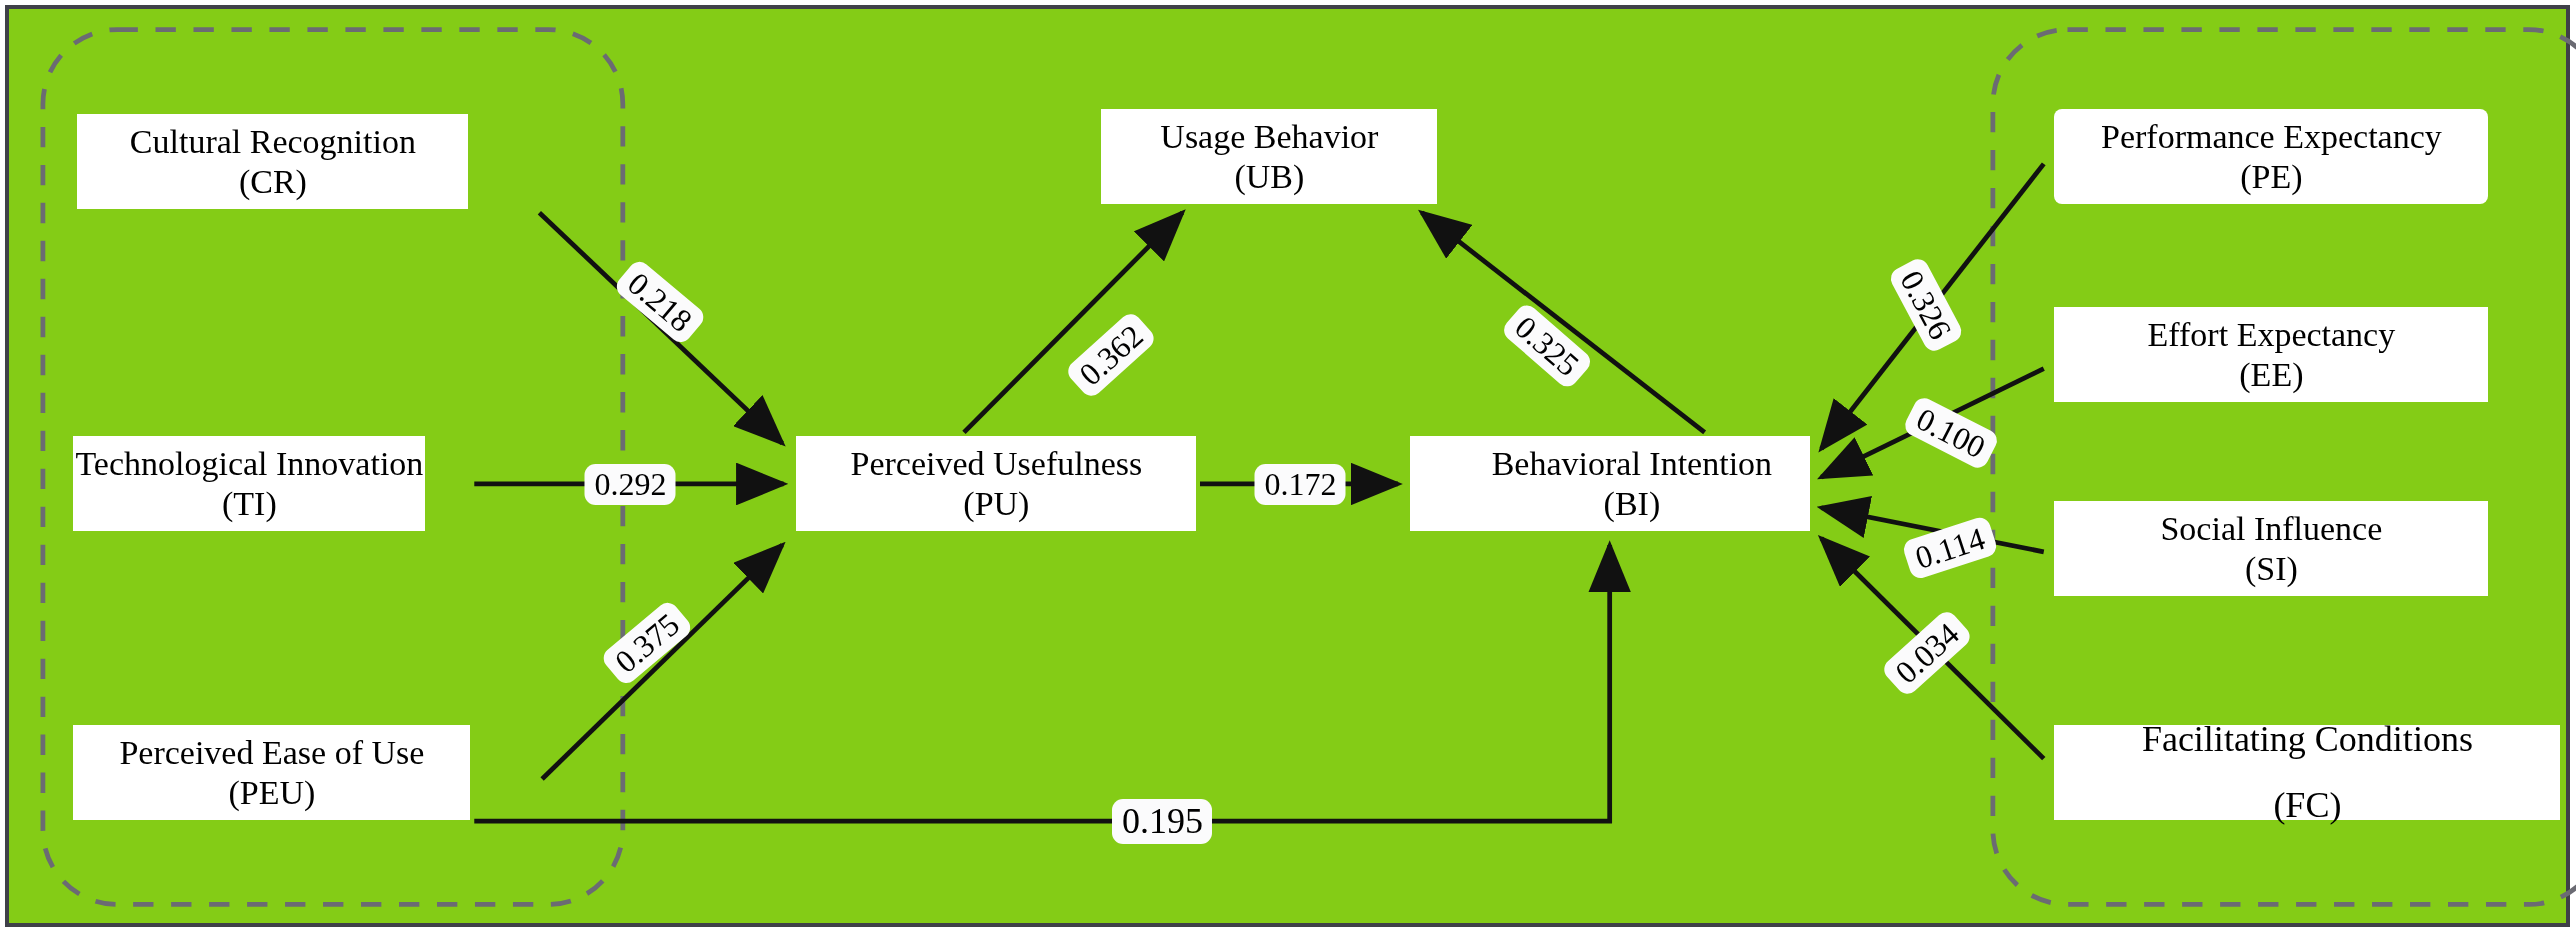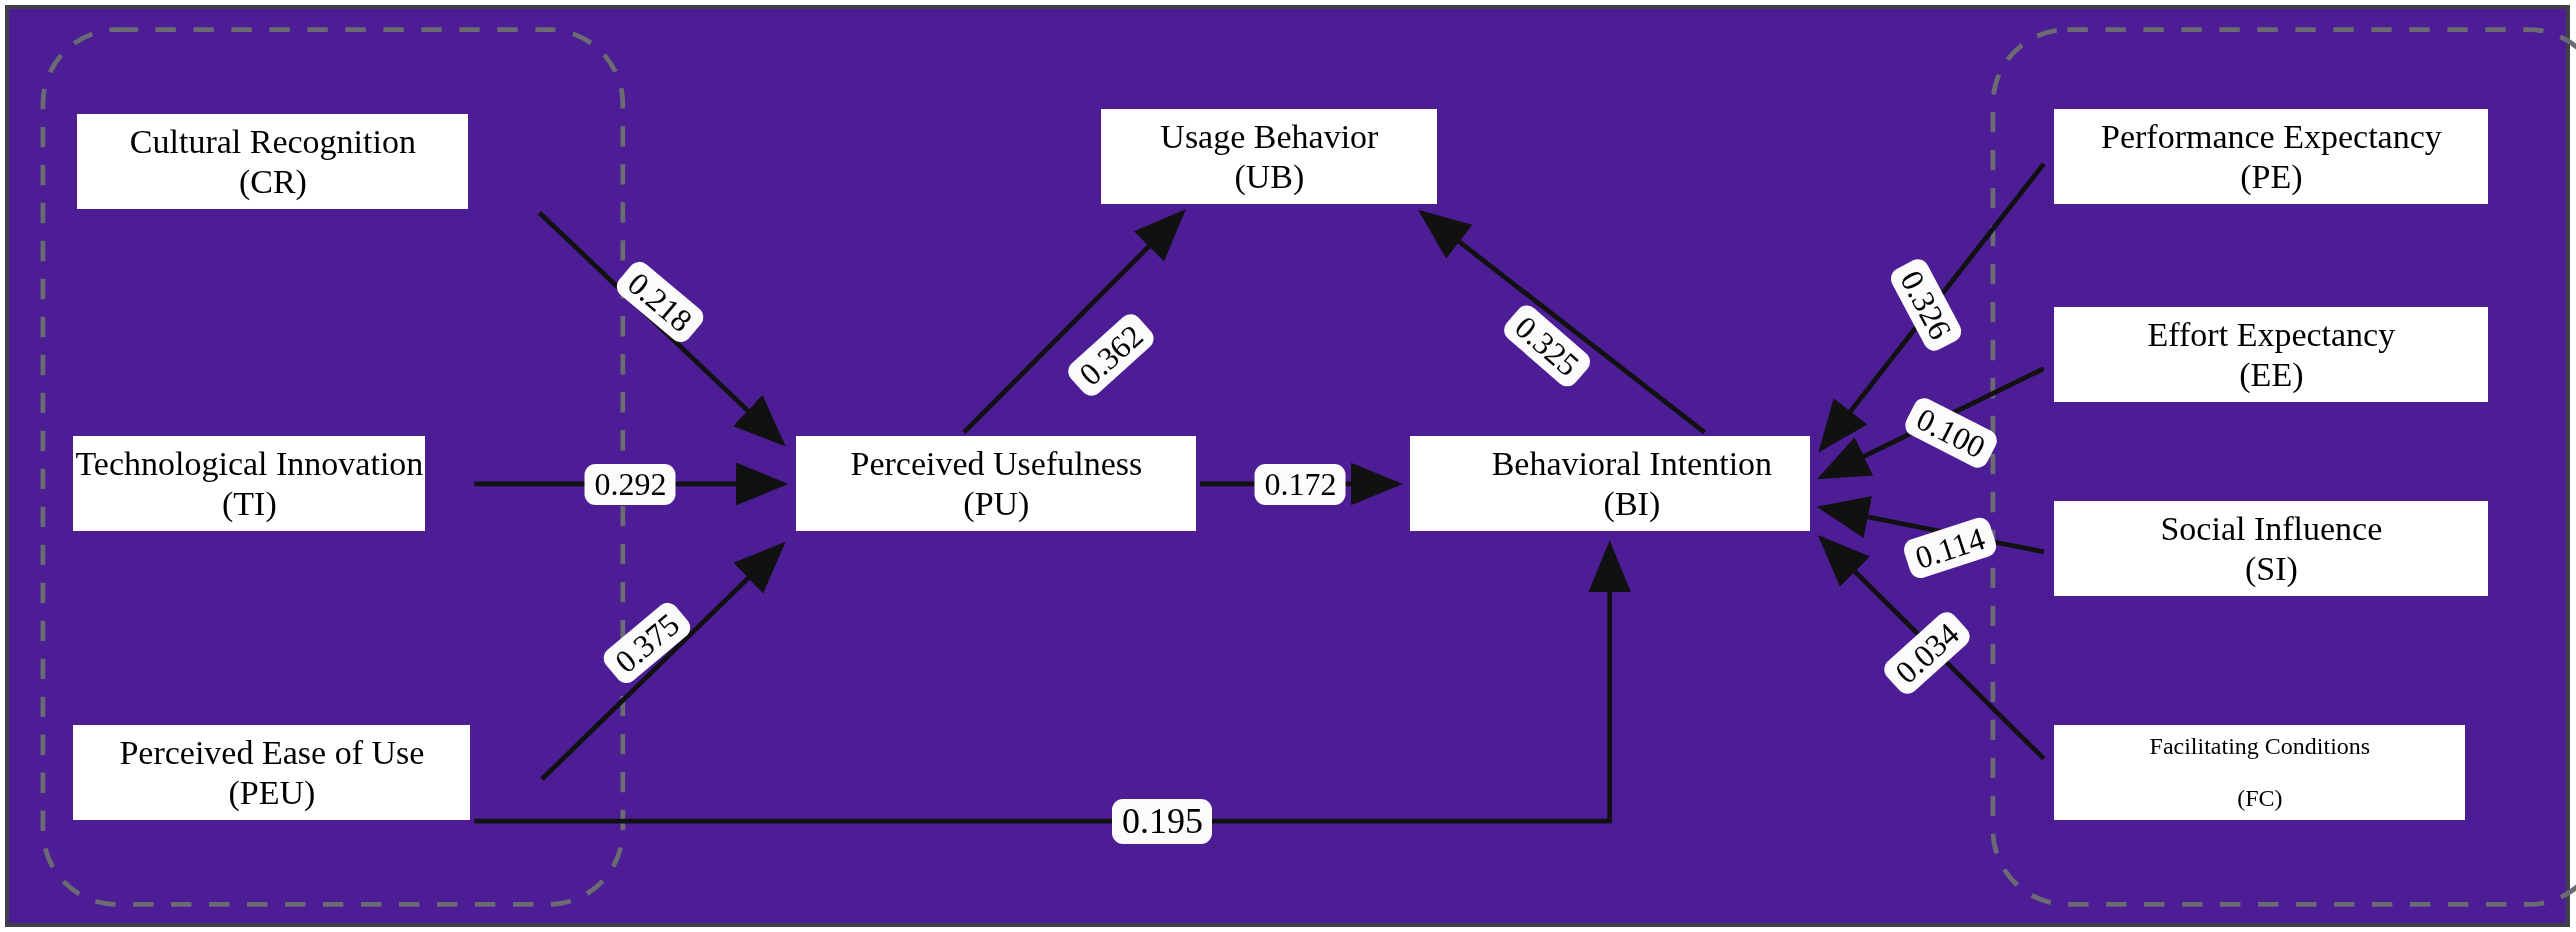--- a/index.html
+++ b/index.html
@@ -14,21 +14,21 @@
     background: #ffffff;
     font-family: "Liberation Serif", "DejaVu Serif", serif;
     overflow: hidden;
   }
   #canvas {
     position: absolute;
     left: 5.4px;
     top: 5.4px;
     width: 2565px;
     height: 922px;
-    background: #4c1d95;
+    background: #84cc16;
     border: 4.1px solid #3f4048;
     box-sizing: border-box;
   }
   #svg-layer {
     position: absolute;
     left: 0;
     top: 0;
     width: 2576px;
     height: 933px;
   }
@@ -114,33 +114,33 @@
       <span class="node-line2">(PU)</span>
     </div>
     <div class="node-box" id="node-UB" style="left: 1092px; top: 100px; width: 336px; height: 95px; font-size: 34px;">
       <span class="node-line1">Usage Behavior</span>
       <span class="node-line2">(UB)</span>
     </div>
     <div class="node-box" id="node-BI" style="left: 1401px; top: 427px; width: 400px; height: 95px; font-size: 34px; padding-left: 43px;">
       <span class="node-line1">Behavioral Intention</span>
       <span class="node-line2">(BI)</span>
     </div>
-    <div class="node-box" id="node-PE" style="left: 2045px; top: 100px; width: 434px; height: 95px; font-size: 34px;">
+    <div class="node-box" id="node-PE" style="left: 2045px; top: 100px; width: 434px; height: 95px; font-size: 34px; border-radius: 8px;">
       <span class="node-line1">Performance Expectancy</span>
       <span class="node-line2">(PE)</span>
     </div>
     <div class="node-box" id="node-EE" style="left: 2045px; top: 298px; width: 434px; height: 95px; font-size: 34px;">
       <span class="node-line1">Effort Expectancy</span>
       <span class="node-line2">(EE)</span>
     </div>
     <div class="node-box" id="node-SI" style="left: 2045px; top: 492px; width: 434px; height: 95px; font-size: 34px;">
       <span class="node-line1">Social Influence</span>
       <span class="node-line2">(SI)</span>
     </div>
-    <div class="node-box" id="node-FC" style="left: 2045px; top: 716px; width: 411px; height: 95px; font-size: 24px; gap: 24px;">
+    <div class="node-box" id="node-FC" style="left: 2045px; top: 716px; width: 506px; height: 95px; font-size: 36px; gap: 24px;">
       <span class="node-line1">Facilitating Conditions</span>
       <span class="node-line2">(FC)</span>
     </div>
 
     <div class="coef" id="coef-0" style="font-size: 32px; left: 651px; top: 293px; transform: translate(-50%, -50%) rotate(40deg);">0.218</div>
     <div class="coef" id="coef-1" style="font-size: 32px; left: 621px; top: 475px; transform: translate(-50%, -50%) rotate(0deg);">0.292</div>
     <div class="coef" id="coef-2" style="font-size: 32px; left: 638px; top: 634px; transform: translate(-50%, -50%) rotate(-40deg);">0.375</div>
     <div class="coef" id="coef-3" style="font-size: 32px; left: 1102px; top: 346px; transform: translate(-50%, -50%) rotate(-42deg);">0.362</div>
     <div class="coef" id="coef-4" style="font-size: 32px; left: 1291px; top: 475px; transform: translate(-50%, -50%) rotate(0deg);">0.172</div>
     <div class="coef" id="coef-5" style="font-size: 32px; left: 1538px; top: 337px; transform: translate(-50%, -50%) rotate(41deg);">0.325</div>

